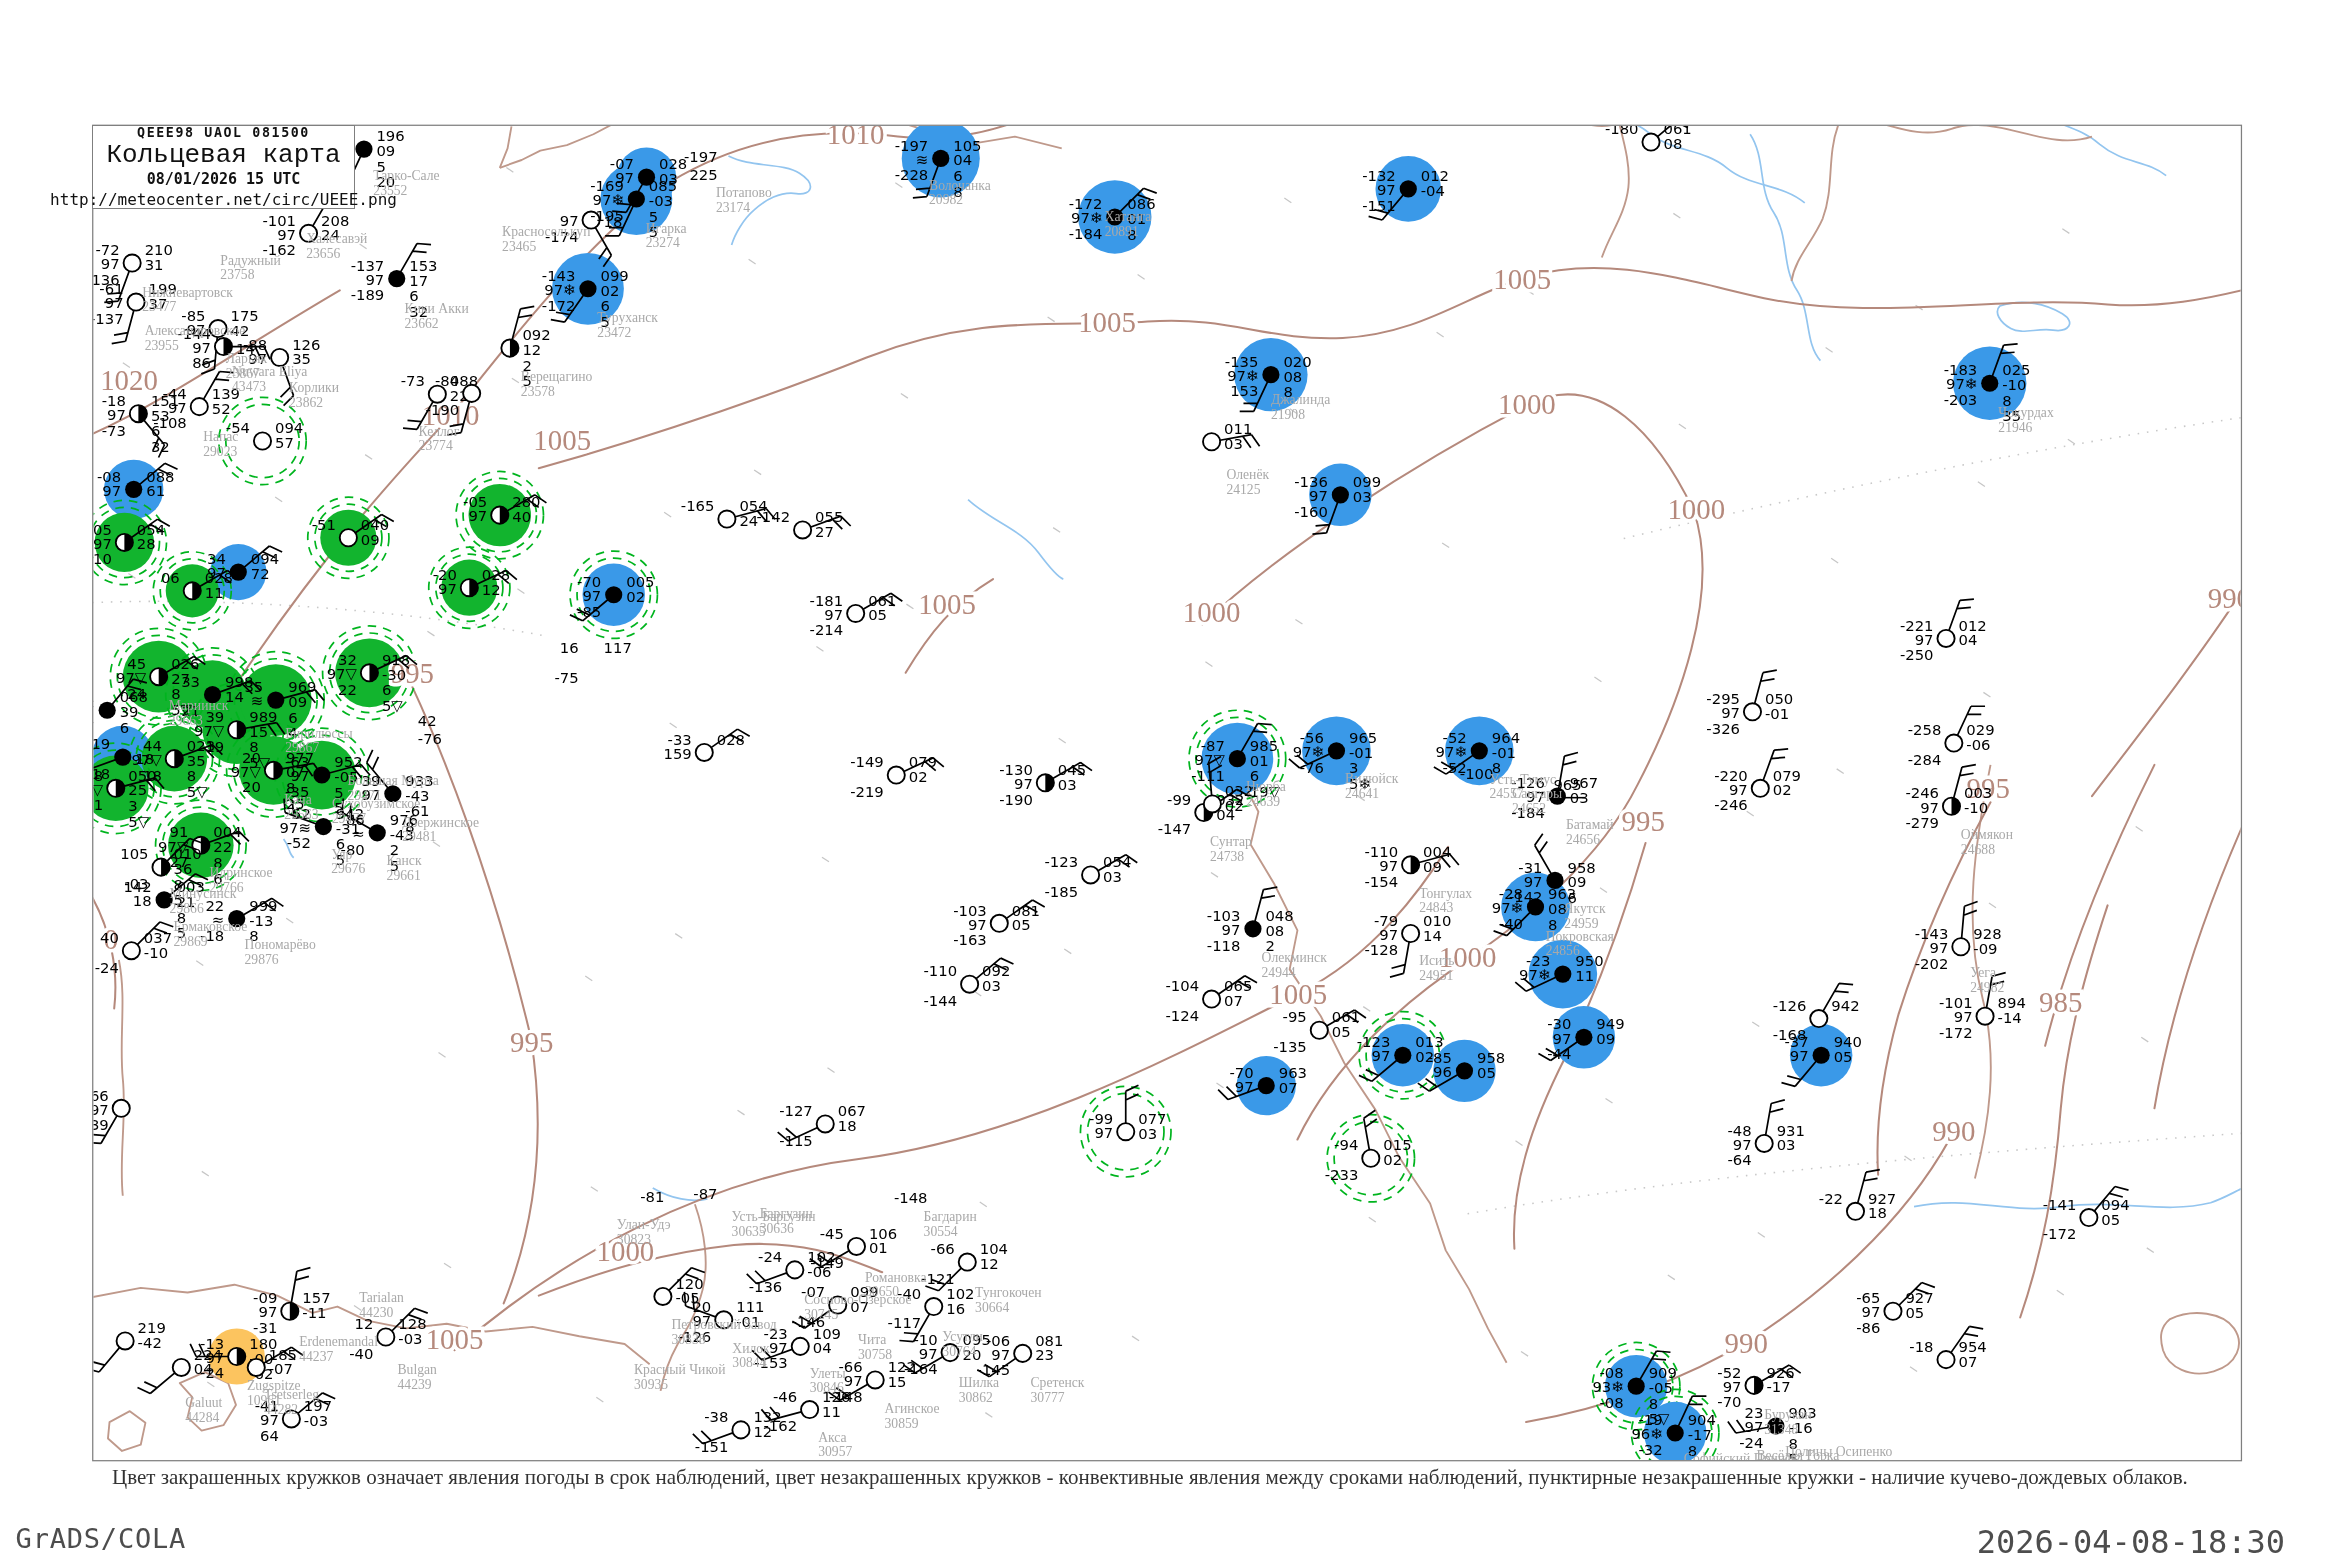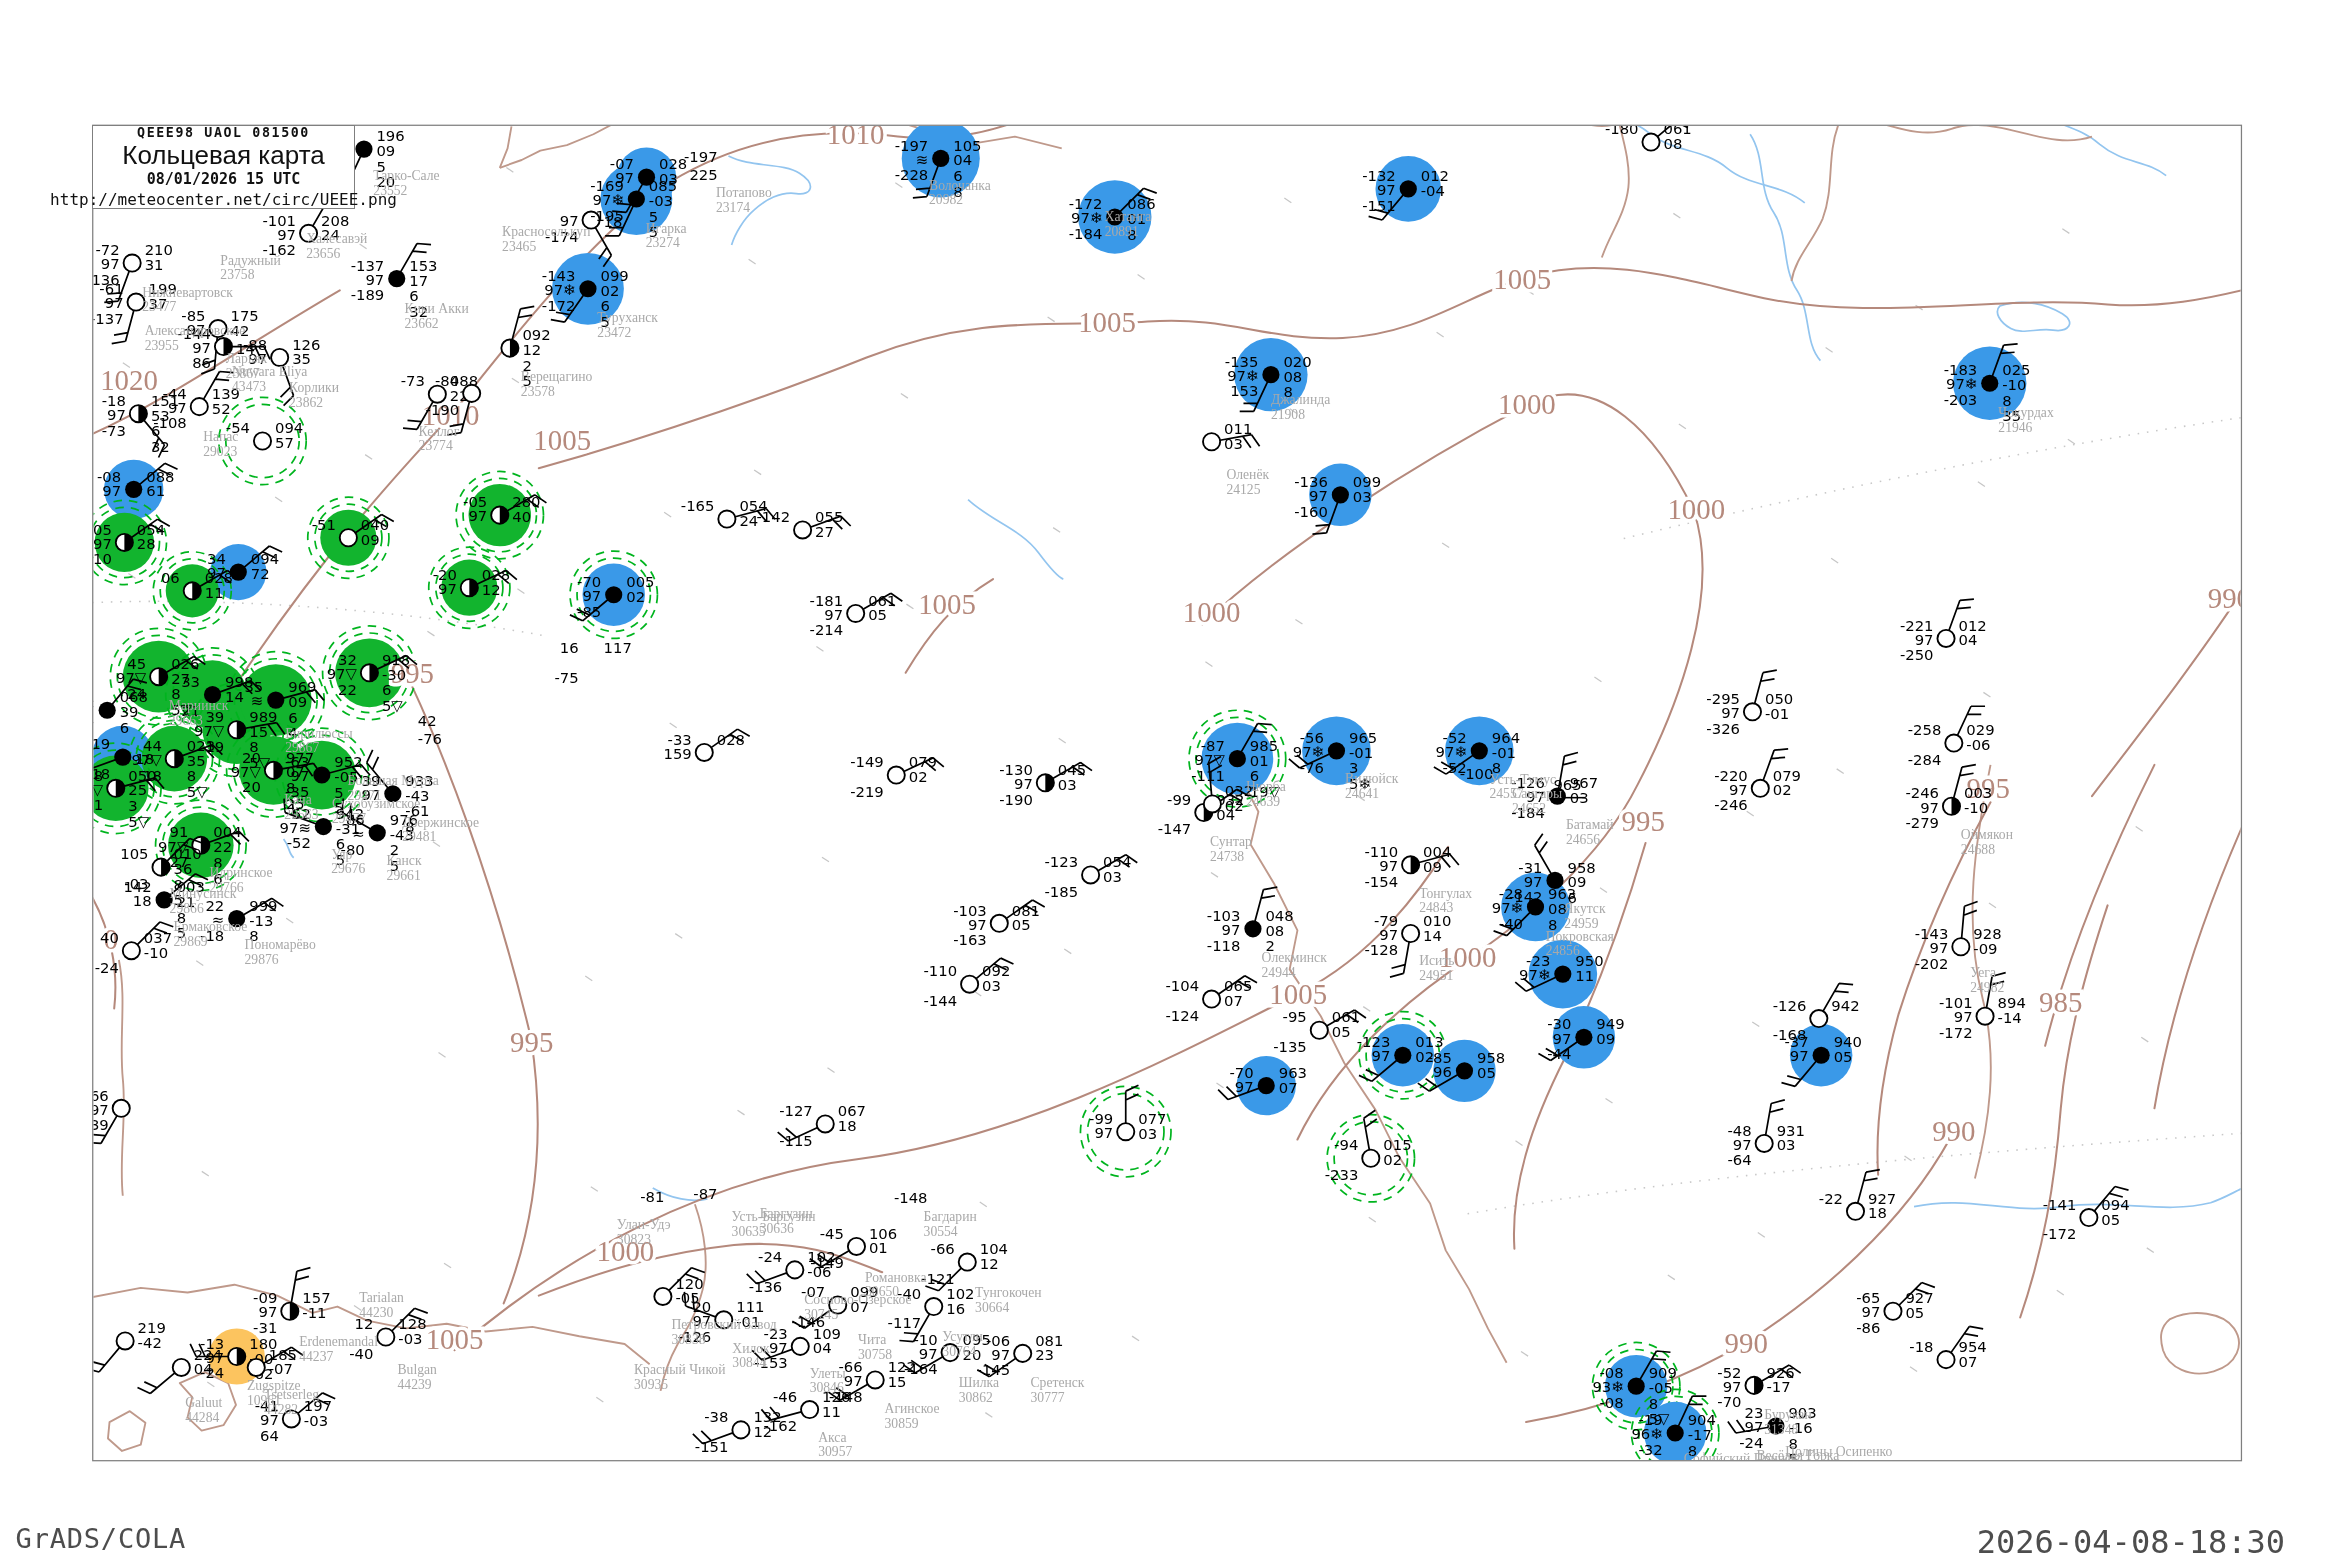--- a/index.html
+++ b/index.html
@@ -5,21 +5,21 @@
   html,body{margin:0;padding:0;background:#ffffff;}
   .page{position:relative;width:2342px;height:1561px;background:#fff;overflow:hidden;
         font-family:"DejaVu Sans",sans-serif;}
   #map-svg{position:absolute;left:0;top:0;}
   .header-box{position:absolute;left:92px;top:125px;width:263px;height:84px;
       background:#ffffff;border:0.8px solid #7f7f7f;box-sizing:border-box;
       display:flex;flex-direction:column;align-items:center;justify-content:center;
       gap:1.6px;z-index:5;}
   .header-box .l1{font-family:"DejaVu Sans Mono",monospace;font-weight:bold;
       font-size:13.3px;letter-spacing:1.6px;color:#111;}
-  .header-box .title{font-family:Liberation Sans, sans-serif;font-size:26px;color:#111;line-height:26.5px;}
+  .header-box .title{font-family:Liberation Mono, monospace;font-size:26px;color:#111;line-height:26.5px;}
   .header-box .l3{font-family:"DejaVu Sans Mono",monospace;font-weight:bold;font-size:15px;color:#111;}
   .header-box .l4{font-family:"DejaVu Sans Mono",monospace;font-size:16px;color:#111;}
   .caption{position:absolute;left:112px;top:1465px;white-space:nowrap;
       font-family:"Liberation Serif",serif;font-size:21px;color:#333;z-index:4;}
   .footer-left{position:absolute;left:15.6px;top:1523px;
       font-family:"DejaVu Sans Mono",monospace;font-size:27px;color:#4d4d4d;letter-spacing:0.8px;z-index:4;}
   .footer-right{position:absolute;right:57px;top:1523px;
       font-family:"DejaVu Sans Mono",monospace;font-size:32px;color:#4d4d4d;z-index:4;}
 </style>
 </head>
@@ -1538,16 +1538,17 @@
         </g>
       </g>
       <rect x="118.5" y="160.5" width="2753" height="1711" fill="none" stroke="#7f7f7f" stroke-width="1.6"></rect>
     </svg>
   <div class="header-box">
     <div class="l1">QEEE98  UAOL  081500</div>
     <div class="title">Кольцевая карта</div>
     <div class="l3">08/01/2026 15 UTC</div>
     <div class="l4">http://meteocenter.net/circ/UEEE.png</div>
   </div>
+  <div class="caption">Цвет закрашенных кружков означает явления погоды в срок наблюдений, цвет незакрашенных кружков - конвективные явления между сроками наблюдений, пунктирные незакрашенные кружки - наличие кучево-дождевых облаков.</div>
   <div class="footer-left">GrADS/COLA</div>
   <div class="footer-right">2026-04-08-18:30</div>
 </div>
 
 
 </body></html>

